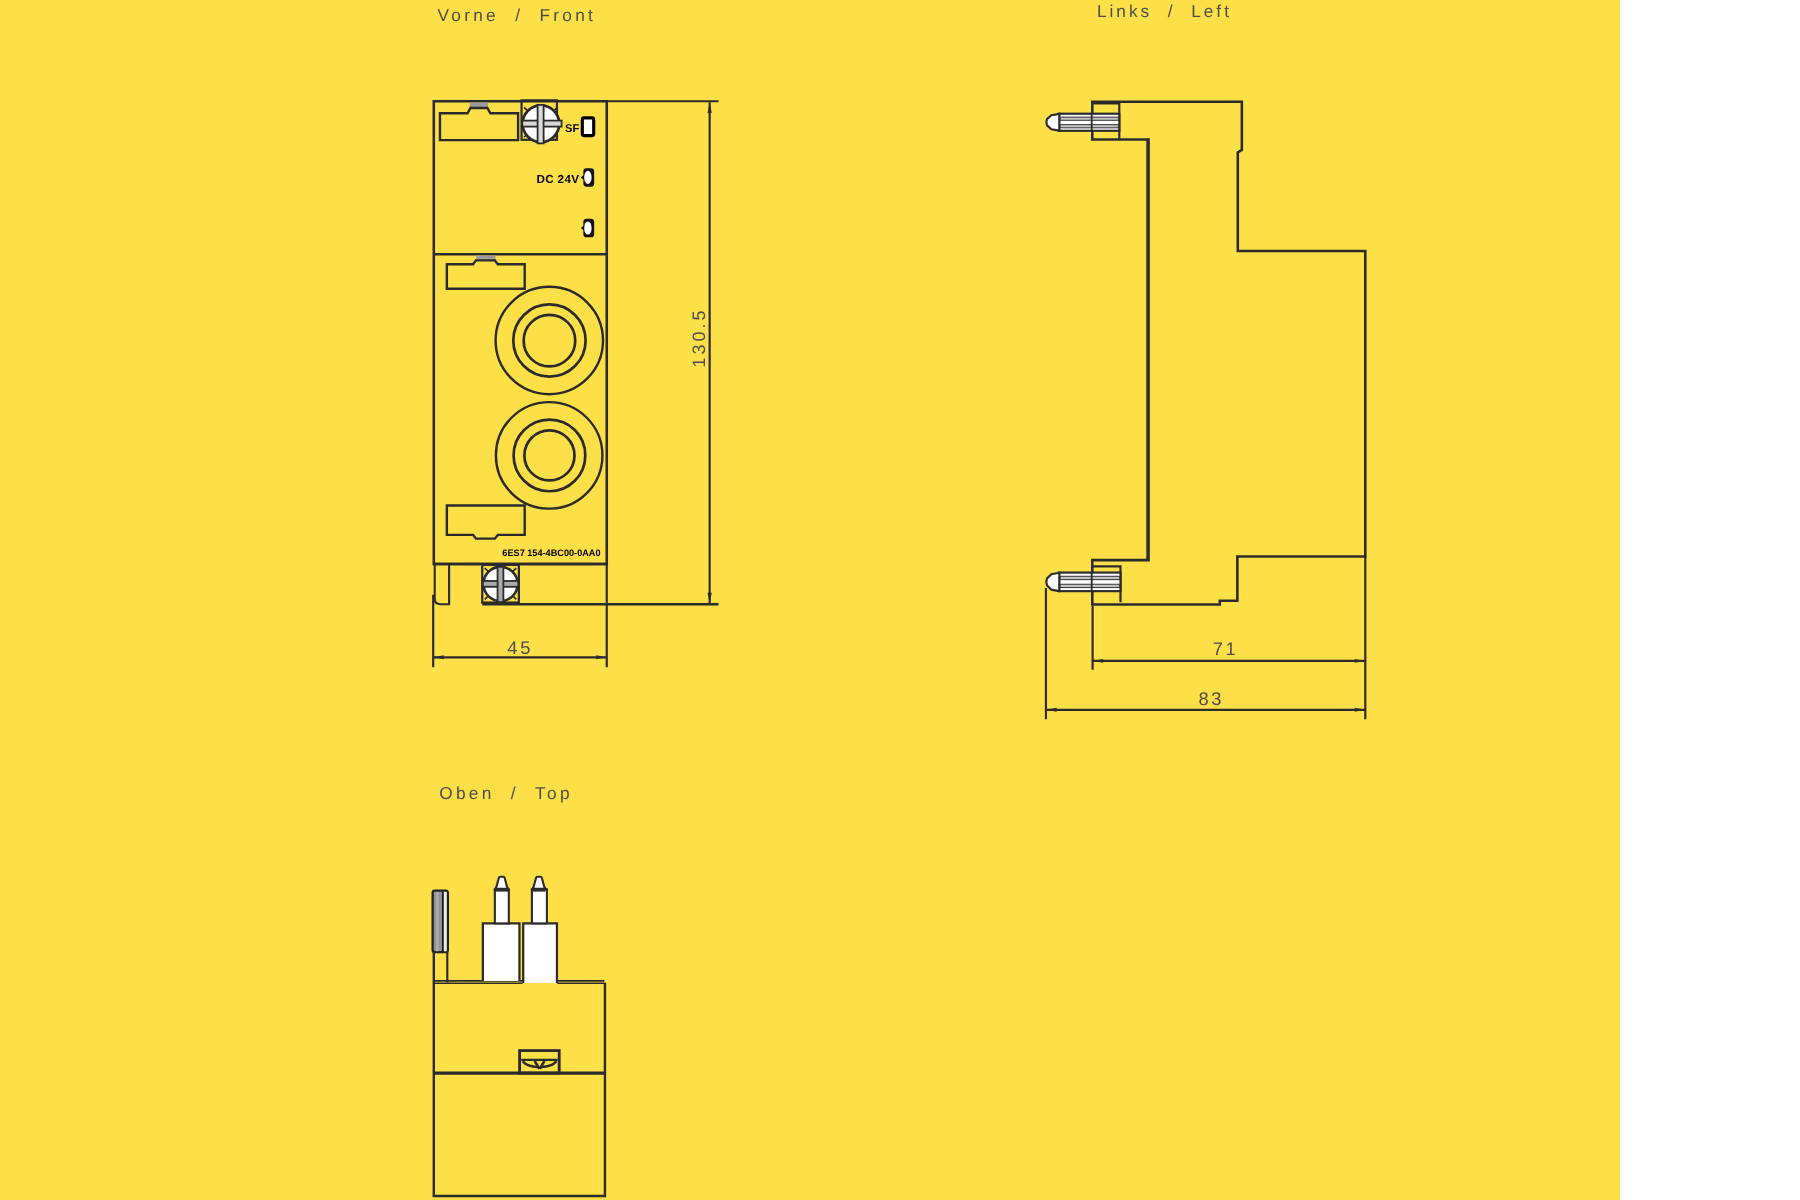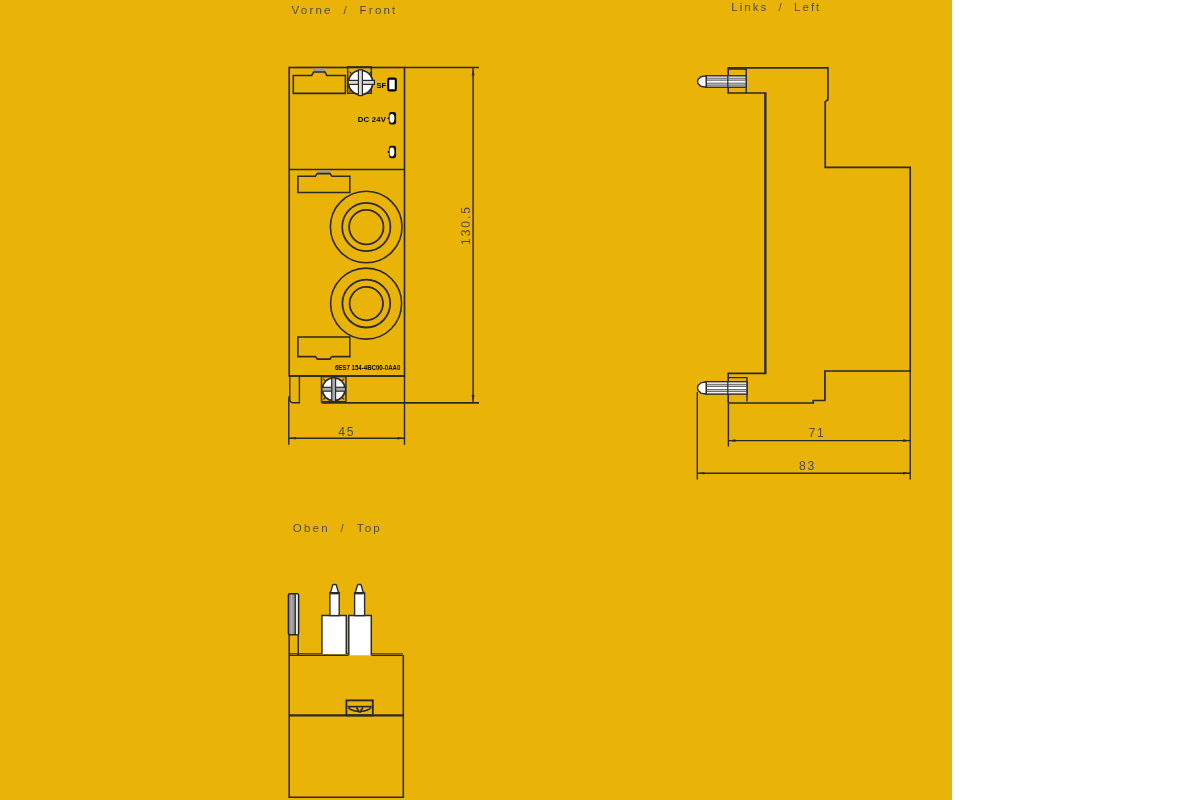--- a/index.html
+++ b/index.html
@@ -1,16 +1,16 @@
 <!DOCTYPE html>
 <html><head>
 <meta charset="utf-8">
 <style>
   html,body{margin:0;padding:0;background:#ffffff;}
-  #canvas{position:relative;width:952px;height:800px;background:#eab308;overflow:hidden;
+  #canvas{position:relative;width:1080px;height:800px;background:#fde047;overflow:hidden;
           font-family:"Liberation Sans", sans-serif;}
   svg{position:absolute;left:0;top:0;}
   text{font-family:"Liberation Sans", sans-serif;}
 </style>
 </head>
 <body>
 <div id="canvas">
 <svg width="1200" height="800" viewBox="0 0 1200 800">
 
 <text x="291.6" y="14.2" font-size="11.5" fill="#4c4c4c" letter-spacing="2.2">Vorne&nbsp;&nbsp;/&nbsp;&nbsp;Front</text>

